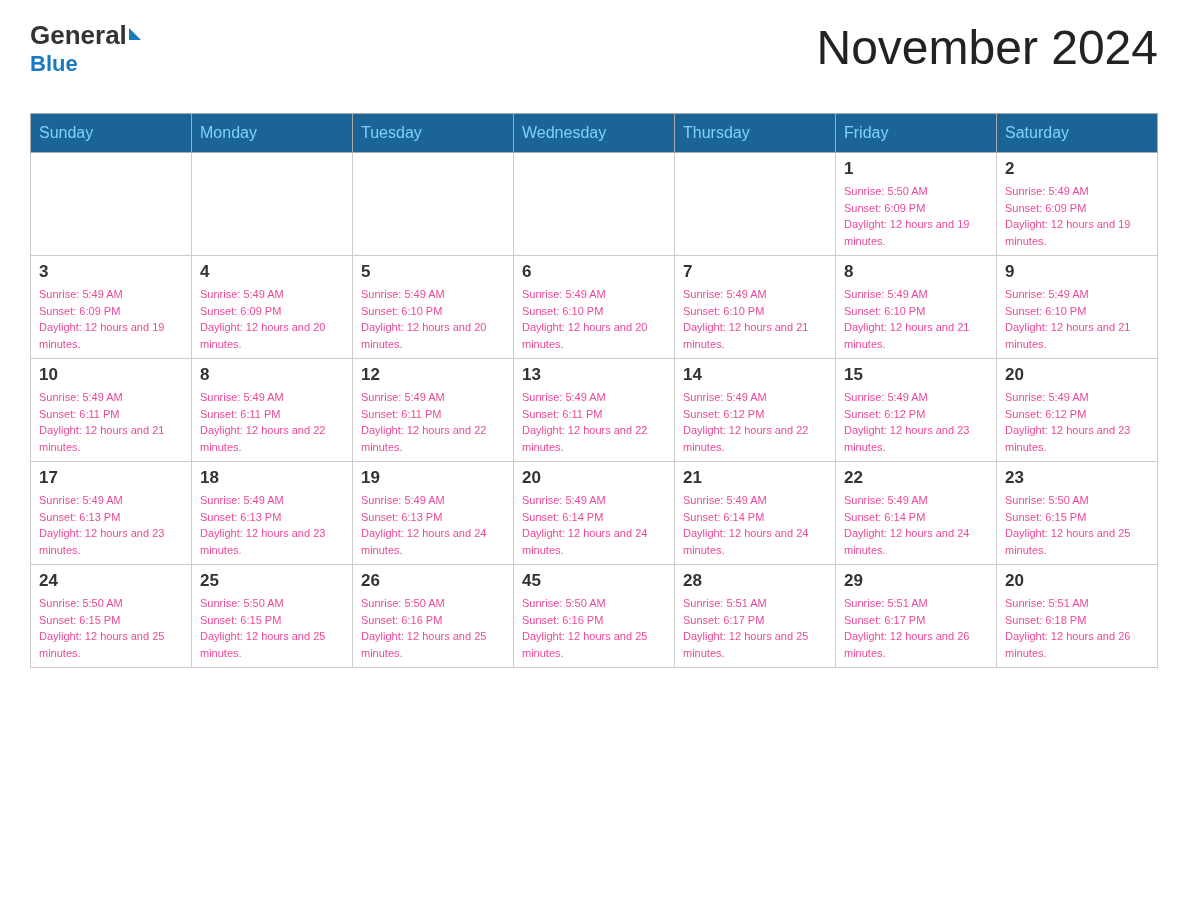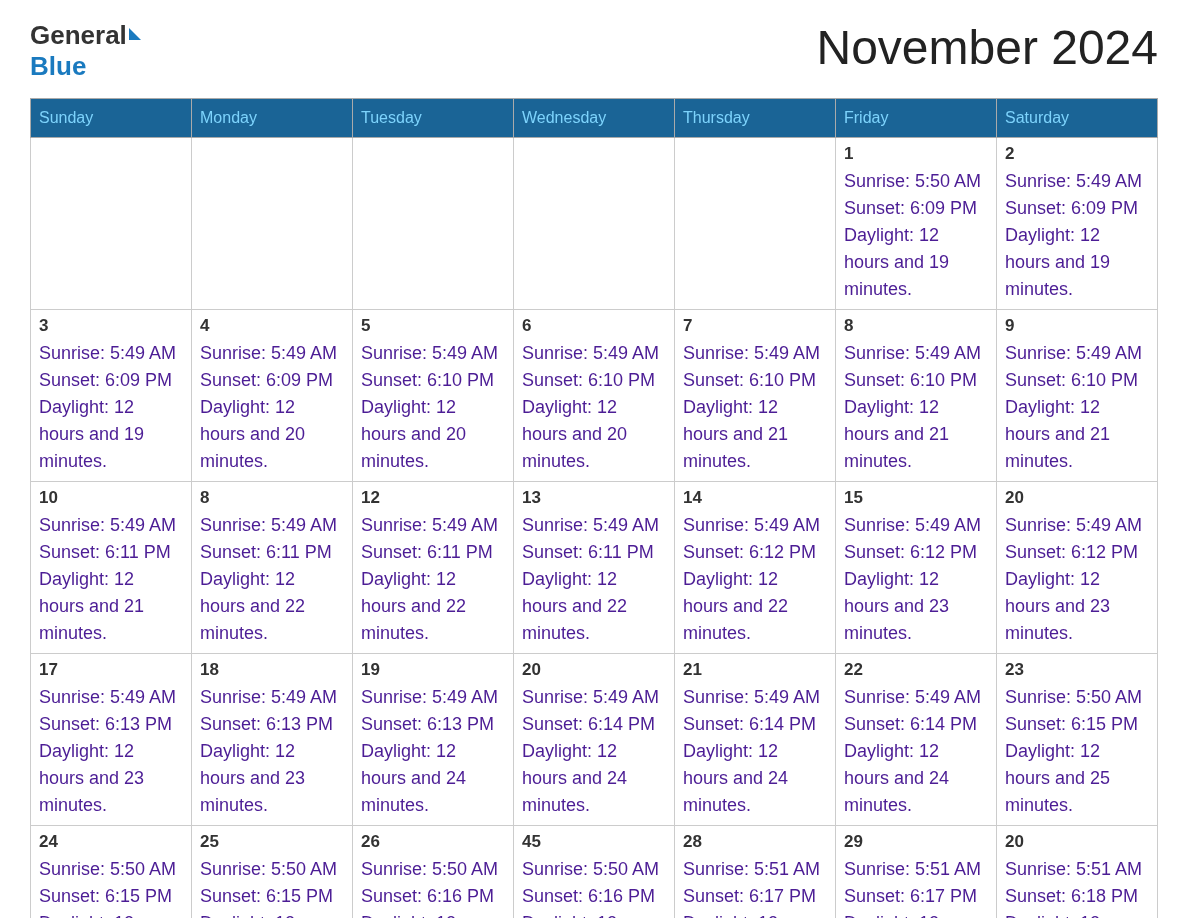--- a/index.html
+++ b/index.html
@@ -7,37 +7,37 @@
       font-family: Arial, sans-serif;
       background: #fff;
       padding: 20px 30px;
       width: 1188px;
       min-height: 918px;
     }
     .header-area {
       display: flex;
       justify-content: space-between;
       align-items: flex-start;
-      margin-bottom: 16px;
+      margin-bottom: 36px;
     }
     .logo {
       display: flex;
       flex-direction: column;
       align-items: flex-start;
     }
     .logo-text {
       display: flex;
       align-items: center;
       font-size: 26px;
       font-weight: bold;
       color: #333;
     }
     .logo-blue {
       color: #1a7abf;
-      font-size: 26px;
+      font-size: 22px;
       font-weight: bold;
     }
     .logo-triangle {
       width: 0;
       height: 0;
       border-left: 12px solid #1a7abf;
       border-top: 12px solid transparent;
       border-bottom: 0px solid transparent;
       display: inline-block;
       margin-left: 2px;
@@ -77,22 +77,22 @@
       width: calc(100% / 7);
       min-height: 100px;
     }
     .day-number {
       font-size: 17px;
       font-weight: bold;
       color: #333;
       margin-bottom: 4px;
     }
     .day-info {
-      font-size: 18px;
-      color: #4c1d95;
+      font-size: 11px;
+      color: #ec4899;
       line-height: 1.5;
     }
     .empty-cell {
       background: #fff;
     }
     tr.week-row td {
       min-height: 110px;
     }
   </style>
 </head>

